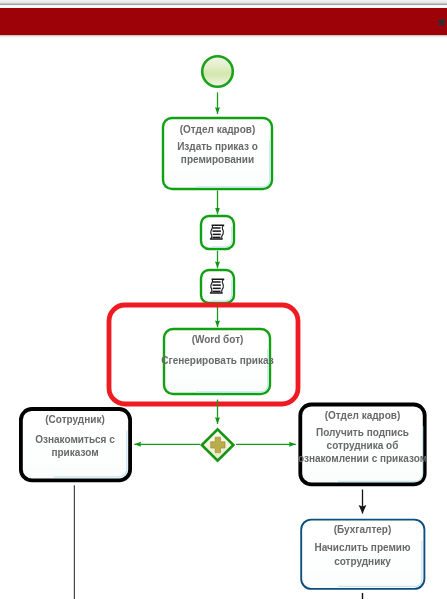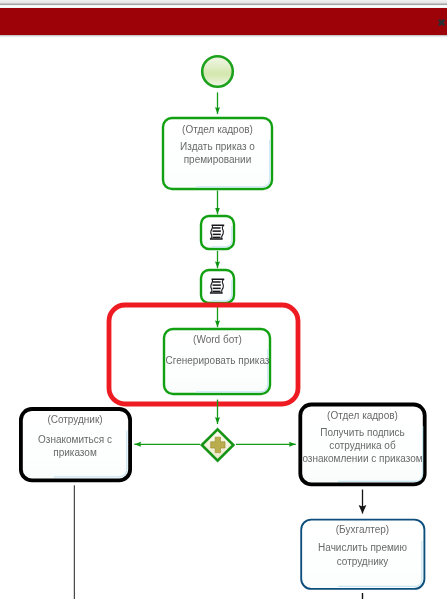--- a/index.html
+++ b/index.html
@@ -1,19 +1,19 @@
 <!DOCTYPE html>
 <html><head>
 <meta charset="utf-8">
 <title>BPMN Process Diagram</title>
 <style>
   html,body{margin:0;padding:0;}
   body{width:447px;height:599px;background:#ffffff;overflow:hidden;
        font-family:"Liberation Sans",sans-serif;}
-  #stage{position:relative;width:447px;height:599px;overflow:hidden;background:#fff;}
+  #stage{position:relative;width:447px;height:599px;overflow:hidden;background:#fff;font-weight:bold;}
   #topstrip{position:absolute;left:0;top:0;width:447px;height:9px;
            background:linear-gradient(to bottom,#ffffff 0%,#ececec 7%,#e7e7e7 28%,#c8c8c8 38%,#a5a5a5 47%,#a9a9a9 55%,#ffffff 62%,#ffffff 70%,#eef5f5 80%,#ffffff 100%);}
   #bannershadow{position:absolute;left:0;top:35px;width:447px;height:3px;
            background:linear-gradient(to bottom,rgba(90,90,90,0.45),rgba(140,140,140,0.10) 60%,rgba(255,255,255,0));}
   #banner{position:absolute;left:0;top:8px;width:447px;height:27px;background:#9d0208;}
   #closebtn{position:absolute;left:436.0px;top:17.2px;width:11px;height:11px;cursor:pointer;}
   svg#diag{position:absolute;left:0;top:0;width:447px;height:599px;}
   .t{font-family:"Liberation Sans",sans-serif;font-size:10px;fill:#696969;
      text-anchor:middle;dominant-baseline:middle;}
 </style>

